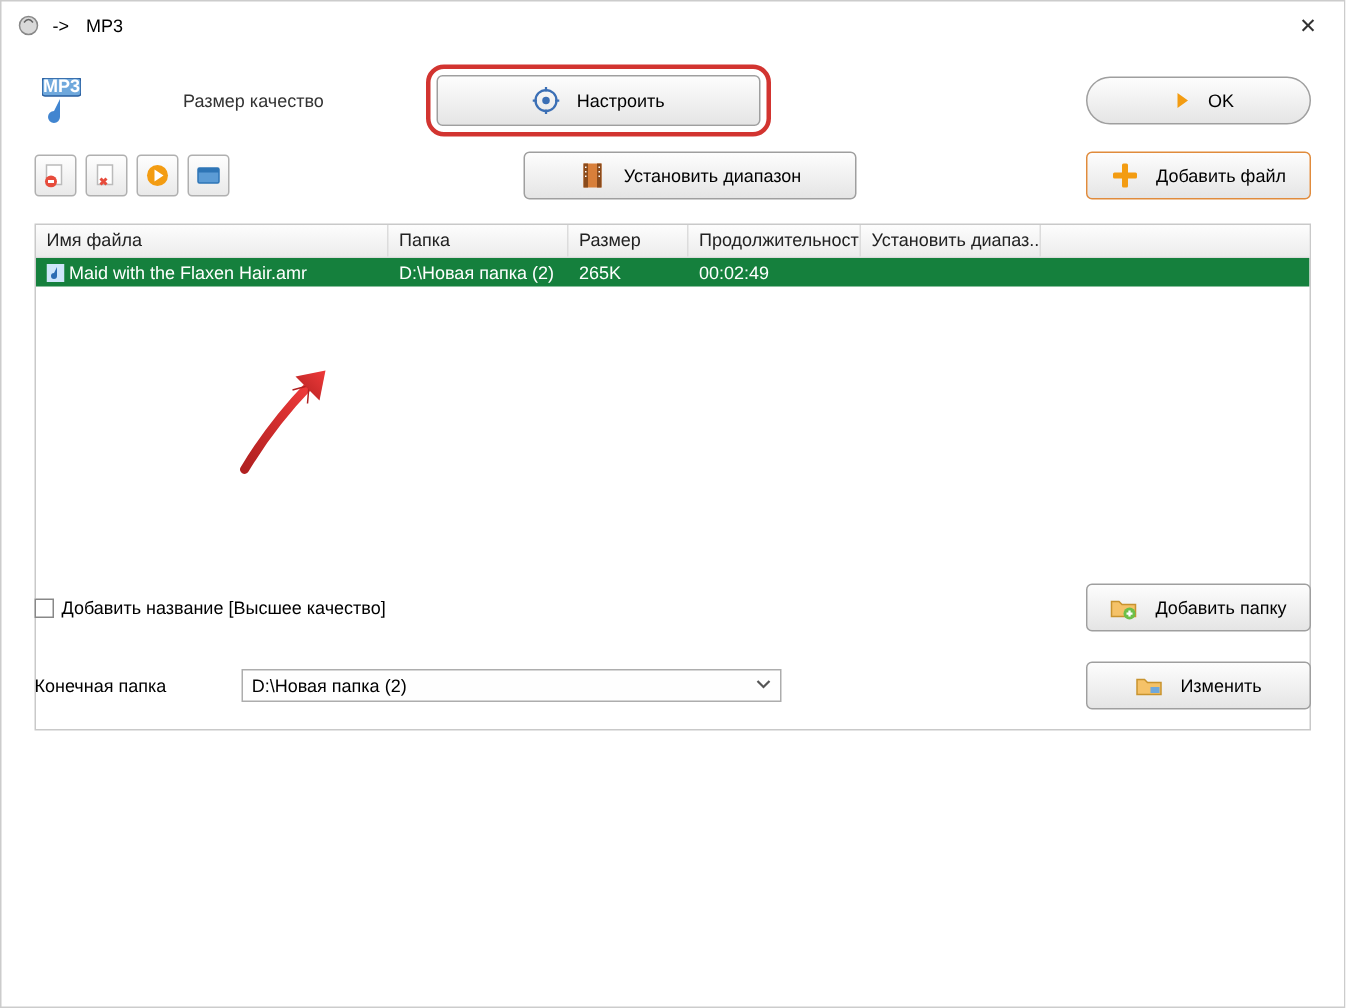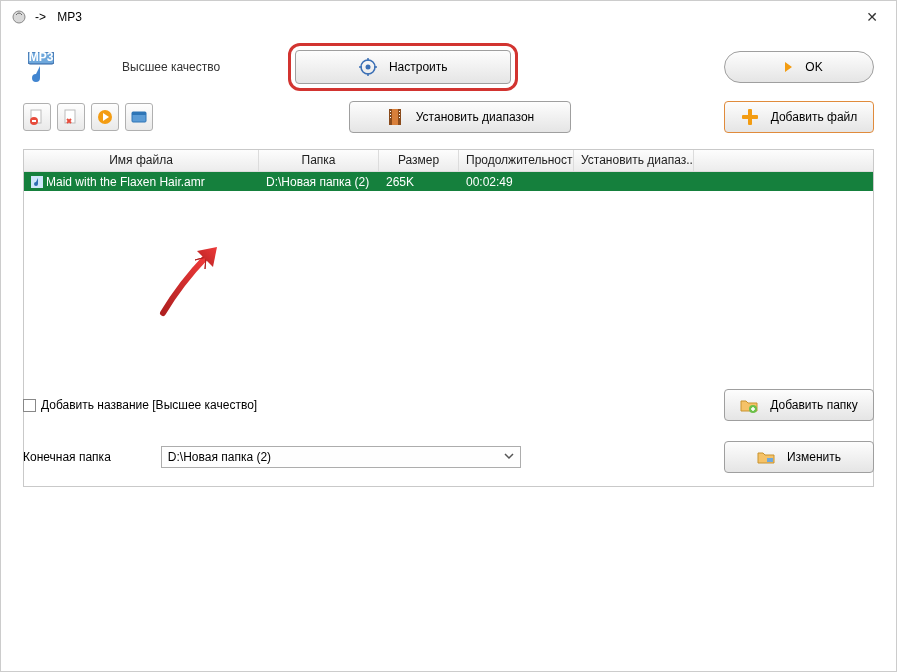--- a/index.html
+++ b/index.html
@@ -22,21 +22,21 @@
   .ok-btn-wrap { margin-left:auto; width:150px;}
   .ok-btn-wrap .big-btn{ width:150px;border-radius:16px;}
   .row2 { display:flex; align-items:center; height:40px; margin-bottom:12px;}
   .icon-btn { width:28px; height:28px; border:1px solid #b0b0b0; border-radius:3px; background:linear-gradient(#fefefe,#e9e9e9); display:flex; align-items:center; justify-content:center; margin-right:6px;}
   .icon-btn svg{width:16px;height:16px;}
   .range-btn{ margin-left:190px; width:240px;}
   .range-btn .big-btn{width:222px;}
   .add-file-wrap{ margin-left:auto; width:150px;}
   .add-file-wrap .big-btn{width:150px; border-color:#e08b3c;}
   .table { border:1px solid #c9c9c9; height:338px; width:100%; overflow:hidden; background:#fff;}
-  .thead { display:flex; height:22px; background:linear-gradient(#fdfdfd,#ececec); border-bottom:1px solid #dcdcdc;text-align:center;}
+  .thead { display:flex; height:22px; background:linear-gradient(#fdfdfd,#ececec); border-bottom:1px solid #dcdcdc;}
   .th { padding:3px 7px; border-right:1px solid #dcdcdc; color:#222; white-space:nowrap; overflow:hidden;}
   .th1{width:235px;} .th2{width:120px;} .th3{width:80px;} .th4{width:115px;} .th5{width:120px;}
   .tr { display:flex; height:19px; align-items:center;}
   .tr.sel { background:#15803d; color:#fff;}
   .td { padding:2px 7px; white-space:nowrap; overflow:hidden;}
   .td .file-icon{display:inline-block; width:12px; height:12px; vertical-align:middle; margin-right:3px;}
   .td1{width:235px;} .td2{width:120px;} .td3{width:80px;} .td4{width:115px;} .td5{width:120px;}
   .arrow { position:absolute; left:150px; top:210px; pointer-events:none;}
   .bottom { position:absolute; left:22px; right:22px; bottom:16px;}
   .bottom .row { display:flex; align-items:center; margin-top:24px; height:28px;}
@@ -65,21 +65,21 @@
 
   <div class="content">
     <div class="row1">
       <div class="mp3-icon">
         <svg viewBox="0 0 26 30">
             <rect x="0" y="0" width="26" height="12" rx="2" fill="#6fa8dc" stroke="#2a5fa0"></rect>
             <text x="13" y="9" text-anchor="middle" font-size="7" fill="#fff" font-weight="bold">MP3</text>
             <path d="M12 14 L12 26 A4 4 0 1 1 8 22" fill="#4185d0"></path>
           </svg>
       </div>
-      <span class="quality-label">Высшее качество</span>
+      <span class="quality-label">Размер качество</span>
       <div class="settings-wrap">
         <div class="highlight-ring">
           <div class="big-btn">
             <span class="icon">
               <svg viewBox="0 0 18 18">
                   <circle cx="9" cy="9" r="7" fill="none" stroke="#3b6fb5" stroke-width="1.5"></circle>
                   <circle cx="9" cy="9" r="2.5" fill="#3b6fb5"></circle>
                   <g stroke="#3b6fb5" stroke-width="1.5">
                     <line x1="9" y1="0" x2="9" y2="3"></line>
                     <line x1="9" y1="15" x2="9" y2="18"></line>

